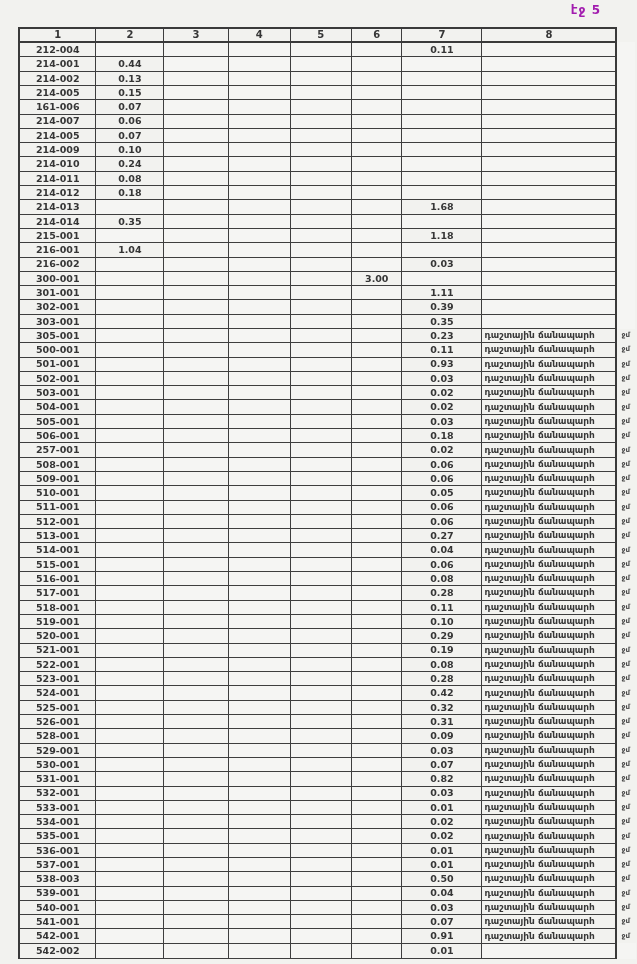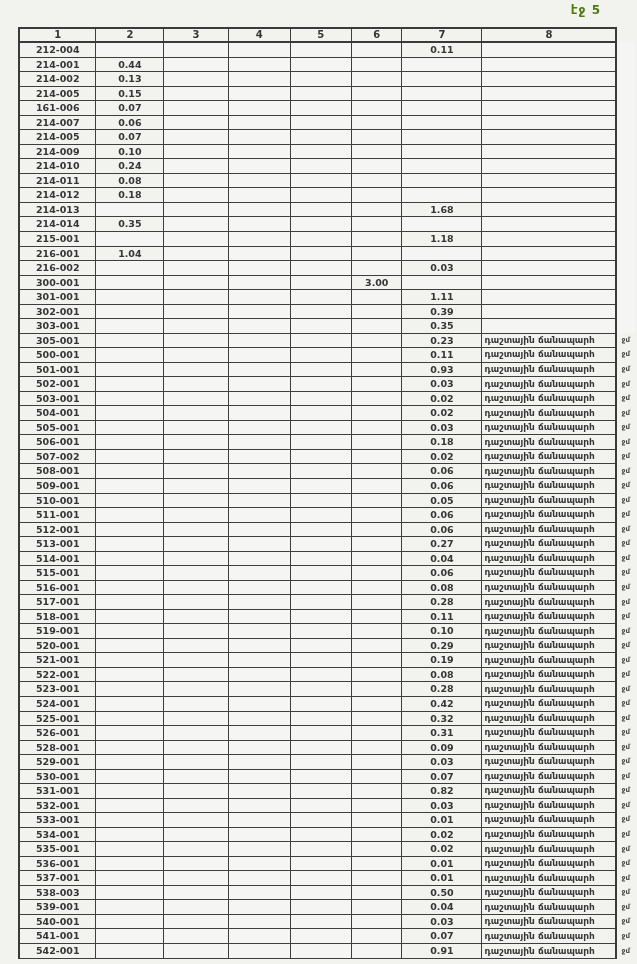--- a/index.html
+++ b/index.html
@@ -4,21 +4,21 @@
 <style>
   html,body{margin:0;padding:0;}
   body{
     width:637px;height:964px;overflow:hidden;position:relative;
     background:#f2f2ef;
     font-family:"DejaVu Sans", sans-serif;
     color:#3a3a3a;
   }
   .page-label{
     position:absolute;top:3px;right:36px;
-    font-size:12px;font-weight:700;color:#4d7c0f;
+    font-size:12px;font-weight:700;color:#a21caf;
     letter-spacing:1px;
   }
   .cadastre-table{
     position:absolute;left:18px;top:27px;
     border-collapse:collapse;table-layout:fixed;
     width:619px;height:932px;
   }
   .cadastre-table td,.cadastre-table th{
     border:1px solid #3e3e3e;
     padding:0 3px;
@@ -379,21 +379,21 @@
         <td class="cell-col2"></td>
         <td class="cell-col3"></td>
         <td class="cell-col4"></td>
         <td class="cell-col5"></td>
         <td class="cell-col6"></td>
         <td class="cell-col7">0.18</td>
         <td class="cell-col8">դաշտային ճանապարհ</td>
         <td class="cell-note">ջմ</td>
       </tr>
       <tr>
-        <td class="cell-col1">507-002</td>
+        <td class="cell-col1">257-001</td>
         <td class="cell-col2"></td>
         <td class="cell-col3"></td>
         <td class="cell-col4"></td>
         <td class="cell-col5"></td>
         <td class="cell-col6"></td>
         <td class="cell-col7">0.02</td>
         <td class="cell-col8">դաշտային ճանապարհ</td>
         <td class="cell-note">ջմ</td>
       </tr>
       <tr>
@@ -762,15 +762,26 @@
       <tr>
         <td class="cell-col1">542-001</td>
         <td class="cell-col2"></td>
         <td class="cell-col3"></td>
         <td class="cell-col4"></td>
         <td class="cell-col5"></td>
         <td class="cell-col6"></td>
         <td class="cell-col7">0.91</td>
         <td class="cell-col8">դաշտային ճանապարհ</td>
         <td class="cell-note">ջմ</td>
+      </tr>
+      <tr>
+        <td class="cell-col1">542-002</td>
+        <td class="cell-col2"></td>
+        <td class="cell-col3"></td>
+        <td class="cell-col4"></td>
+        <td class="cell-col5"></td>
+        <td class="cell-col6"></td>
+        <td class="cell-col7">0.01</td>
+        <td class="cell-col8"></td>
+        <td class="cell-note"></td>
       </tr>
     </tbody>
 </table>
 
 </body></html>

